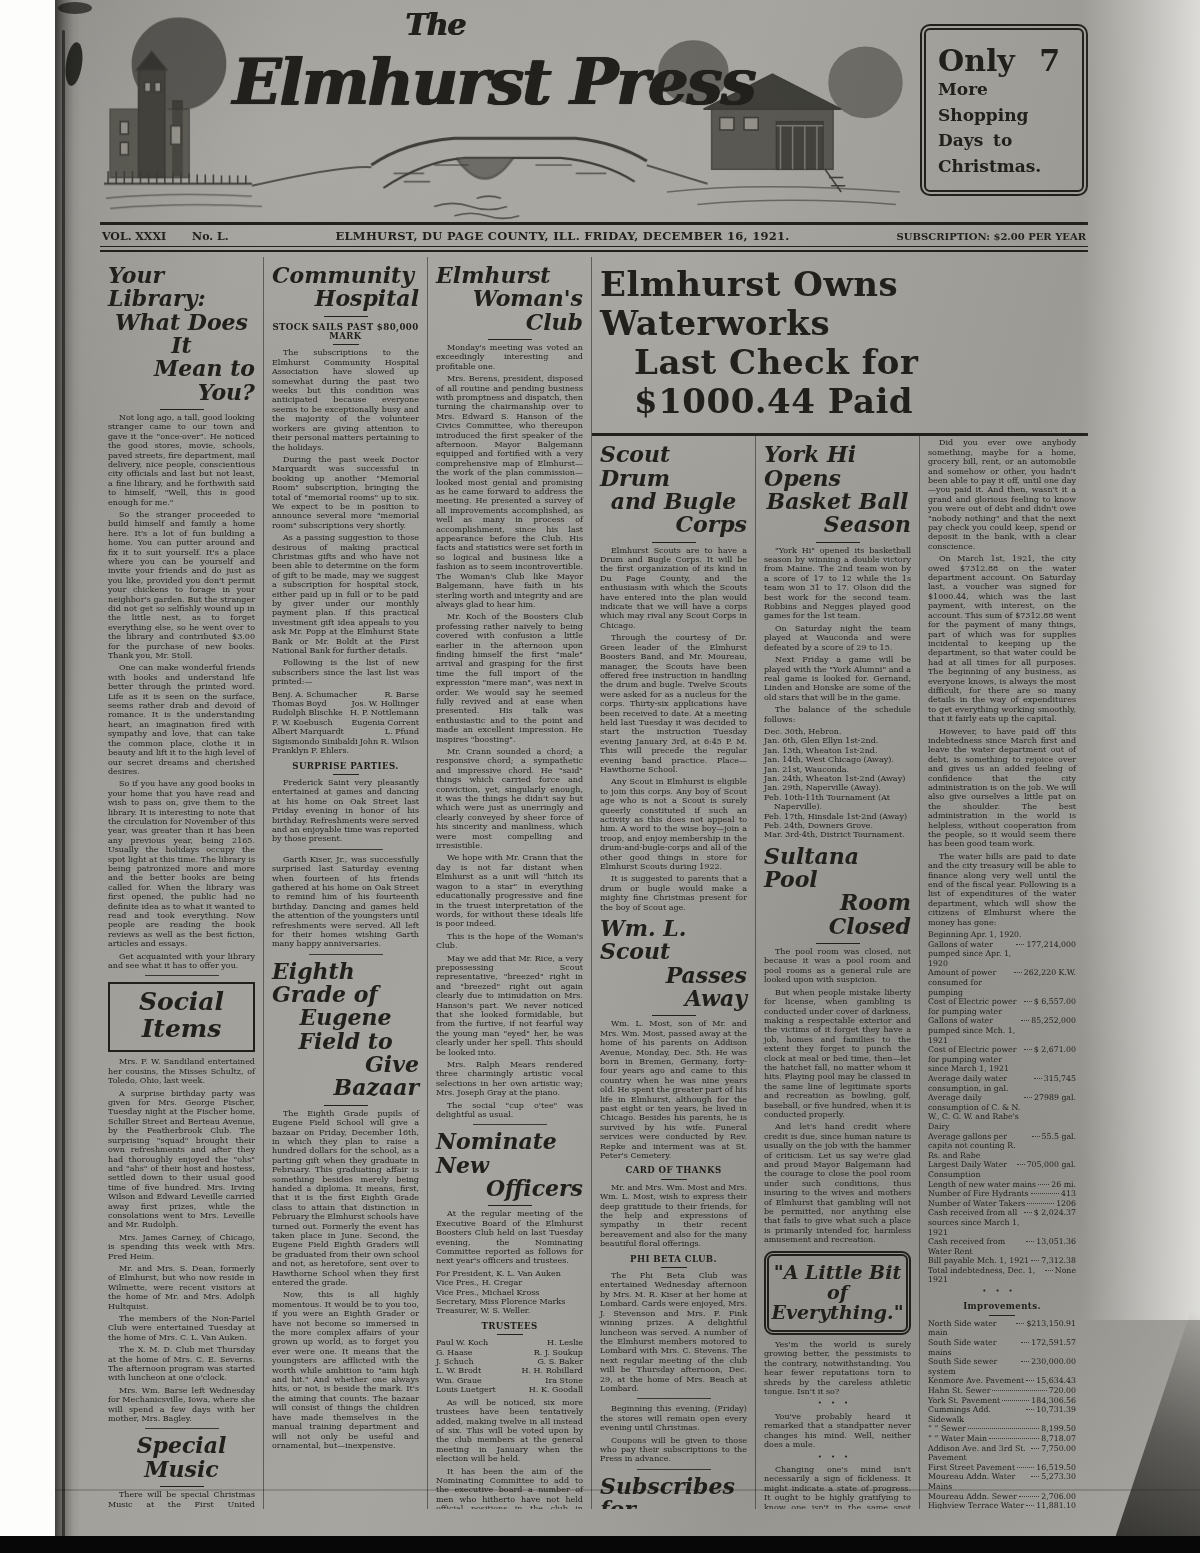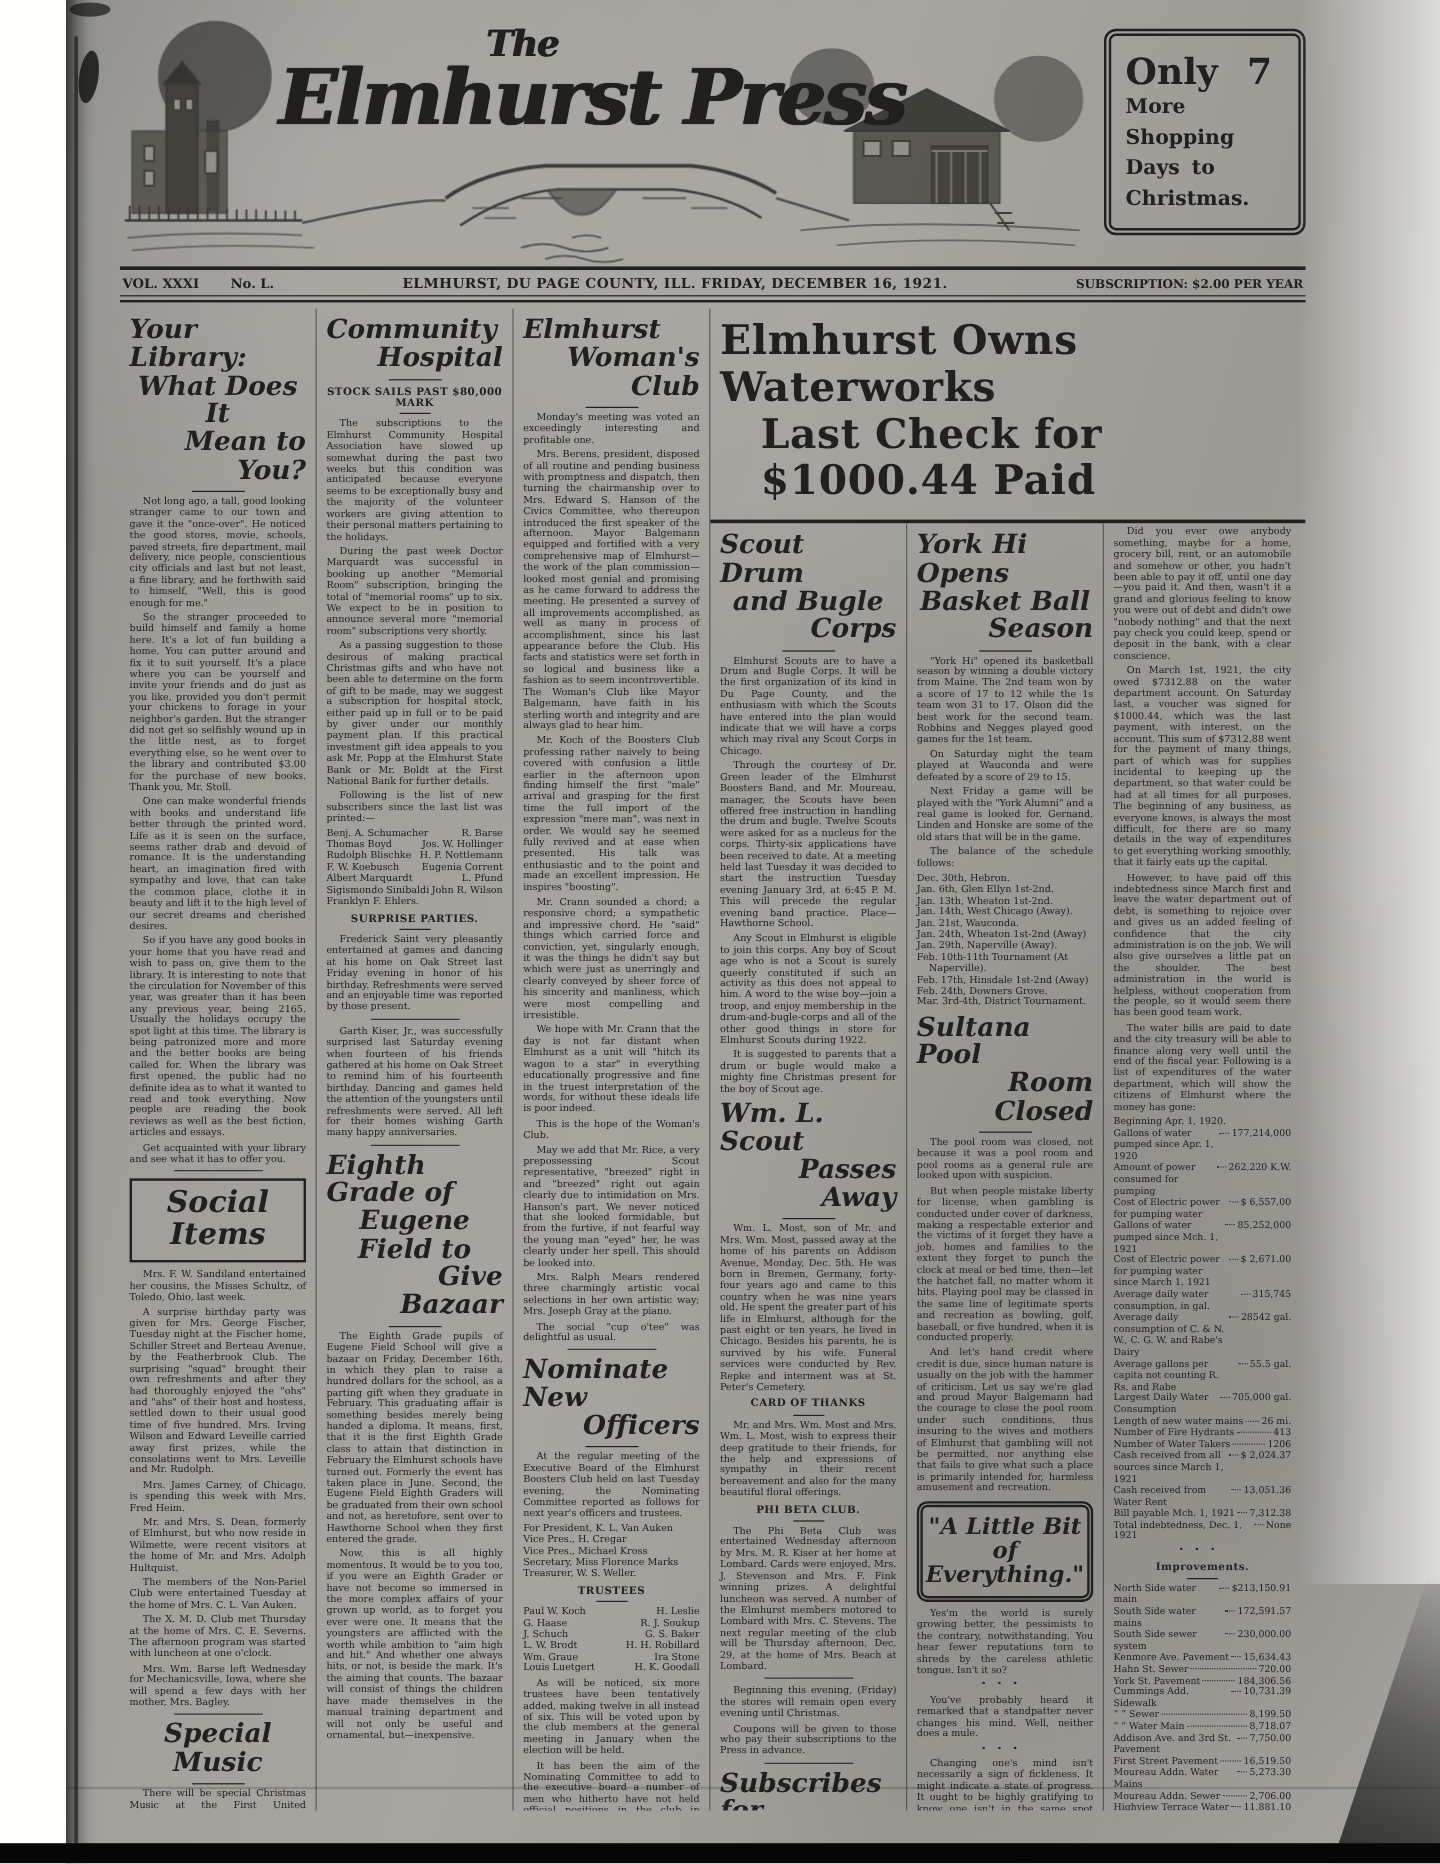--- a/index.html
+++ b/index.html
@@ -24,21 +24,21 @@
     background:linear-gradient(200deg, rgba(40,40,38,.0) 10%, rgba(35,35,32,.55) 55%, rgba(20,20,18,.8));
     clip-path:polygon(100% 0, 100% 100%, 0 100%);}
   .blob1{position:absolute;left:66px;top:42px;width:16px;height:44px;background:rgba(15,15,12,.8);border-radius:50%;transform:rotate(8deg);}
   .blob2{position:absolute;left:58px;top:2px;width:34px;height:12px;background:rgba(15,15,12,.65);border-radius:50%;}
   .fold{position:absolute;left:55px;right:0;top:1489px;height:2px;background:rgba(0,0,0,.16);}
 
   
   .masthead{position:relative;display:flex;height:212px;margin-top:4px;}
   .nameplate{position:relative;flex:1;height:100%;}
   .nameplate svg{position:absolute;inset:0;width:100%;height:100%;}
-  .mast-the{position:absolute;left:0;right:140px;top:13px;text-align:center;
+  .mast-the{position:absolute;left:0;right:140px;top:0;text-align:center;
     font:italic bold 30px/1 "DejaVu Serif",serif;letter-spacing:-1px;
     text-shadow:1px 0 0 currentColor;}
   .mast-title{position:absolute;left:16px;right:40px;top:40px;text-align:center;
     font:italic bold 64px/1 "DejaVu Serif",serif;letter-spacing:-2px;
     text-shadow:1.5px 0 0 currentColor, 0 0 1px rgba(0,0,0,.6);}
   .promo-box{width:168px;height:172px;margin:14px 0 0 10px;box-sizing:border-box;
     border:6px double var(--ink,#21201c);border-radius:10px;padding:14px 8px 0 12px;
     font-family:"DejaVu Serif",serif;font-weight:bold;}
   .promo-big{font-size:30px;line-height:1.1;word-spacing:14px;}
   .promo-line{font-size:17px;line-height:1.5;word-spacing:4px;}
@@ -403,21 +403,21 @@
                   <span class="lv">$ 2,671.00</span>
                 </div>
                 <div class="lead-row">
                   <span class="ll">Average daily water consumption, in gal.</span>
                   <span class="dots"></span>
                   <span class="lv">315,745</span>
                 </div>
                 <div class="lead-row">
                   <span class="ll">Average daily consumption of C. &amp; N. W., C. G. W. and Rabe's Dairy</span>
                   <span class="dots"></span>
-                  <span class="lv">28542 gal.</span>
+                  <span class="lv">27989 gal.</span>
                 </div>
                 <div class="lead-row">
                   <span class="ll">Average gallons per capita not counting R. Rs. and Rabe</span>
                   <span class="dots"></span>
                   <span class="lv">55.5 gal.</span>
                 </div>
                 <div class="lead-row">
                   <span class="ll">Largest Daily Water Consumption</span>
                   <span class="dots"></span>
                   <span class="lv">705,000 gal.</span>

